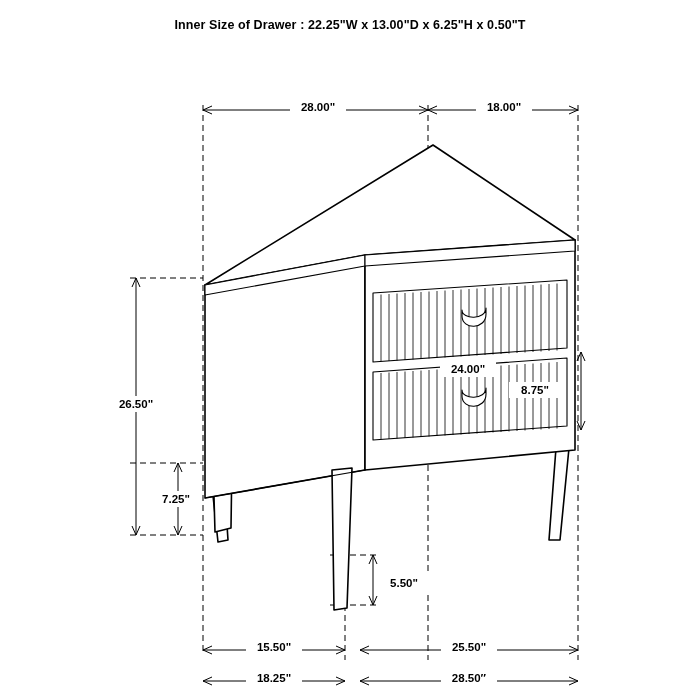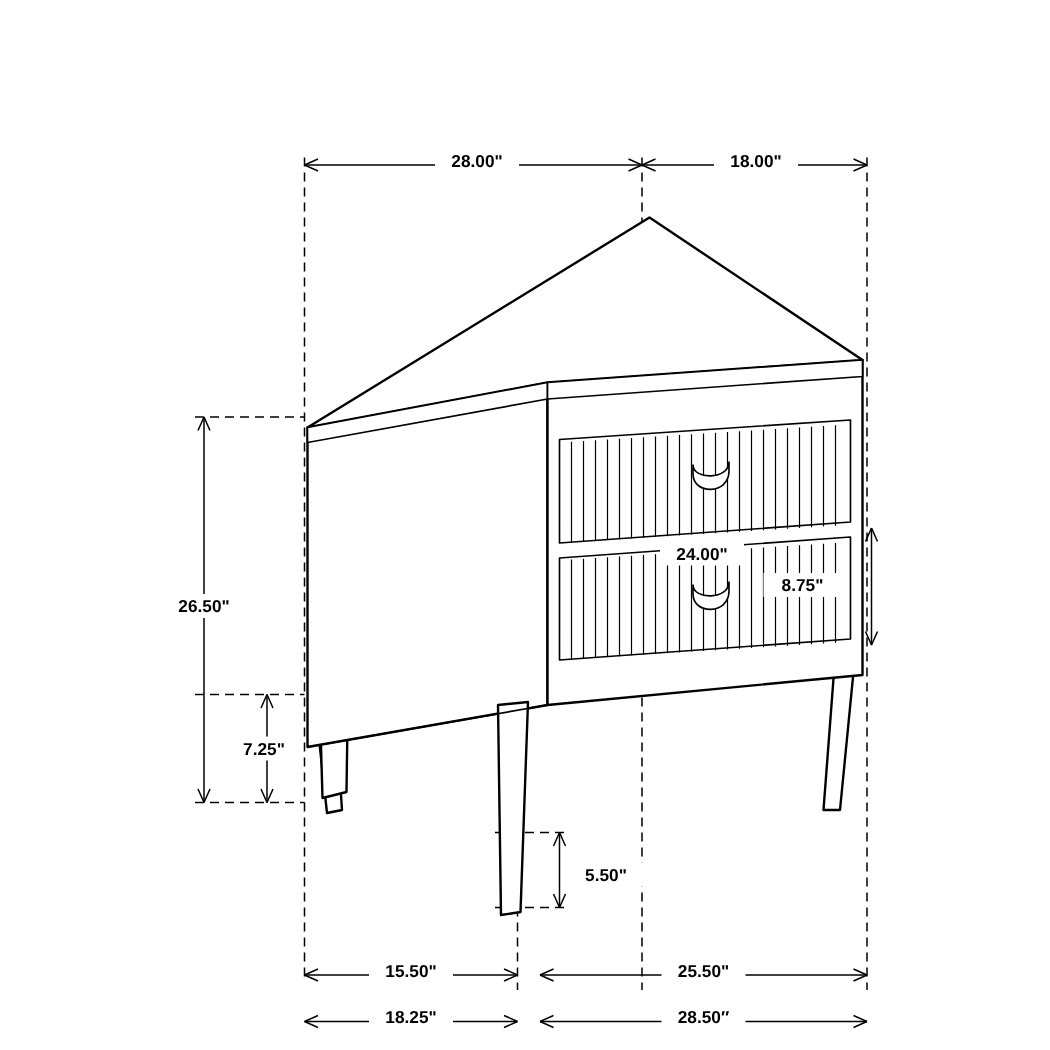--- a/index.html
+++ b/index.html
@@ -70,20 +70,21 @@
     stroke: #000000;
     stroke-width: 0.8;
     fill: none;
   }
 </style>
 </head>
 <body>
 
 <div id="stage">
 
+  <div id="title">Inner Size of Drawer : 22.25"W x 13.00"D x 6.25"H x 0.50"T</div>
 
   <svg id="drawing" viewBox="0 0 700 700">
 
     <g>
 
       <path class="lead" d="M203,105 L203,655"></path>
 
       <path class="lead" d="M428,105 L428,660"></path>
 
       <path class="lead" d="M578,105 L578,660"></path>

